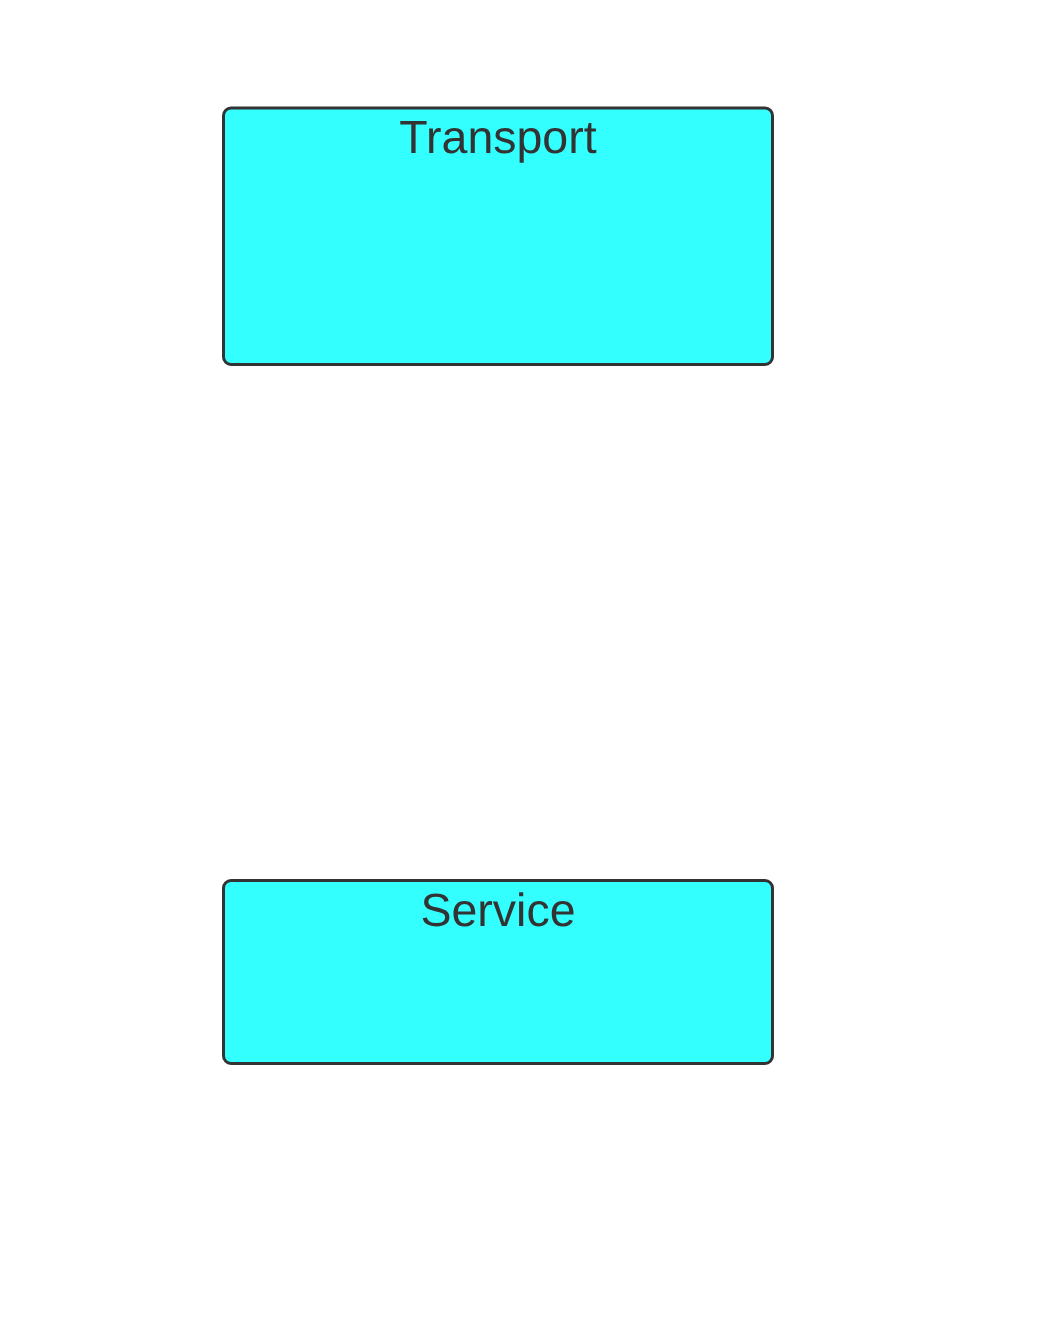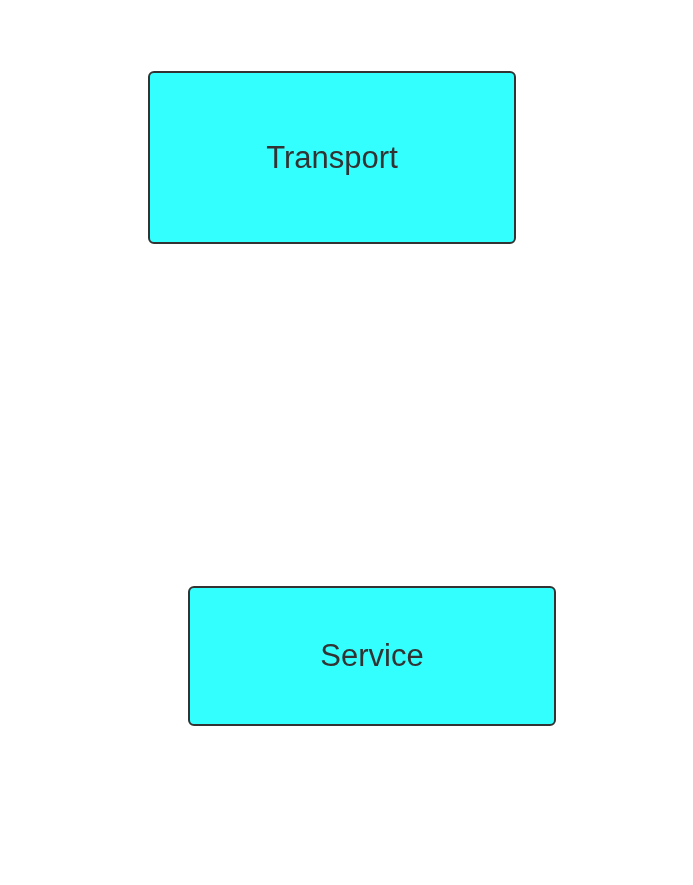--- a/index.html
+++ b/index.html
@@ -22,33 +22,32 @@
     }
     .node {
       position: absolute;
       left: 148px;
       width: 368px;
       box-sizing: border-box;
       background: var(--node-fill, #33ffff);
       border: 2px solid var(--node-border, #333333);
       border-radius: 6px;
       display: flex;
-      align-items: center;
       justify-content: center;
     }
     .node-label {
       font-size: 31px;
       line-height: 1.2;
       color: var(--node-text, #333333);
       white-space: nowrap;
       user-select: none;
     }
     #node-transport { top: 71px;  height: 173px; }
     #node-endpoint  { top: 317px; height: 173px; }
-    #node-service   { top: 586px; height: 140px; margin-left: 40px; }
+    #node-service   { top: 586px; height: 124px; }
   </style>
 </head>
 <body>
 
 <div class="canvas">
 
   <div class="node" id="node-transport">
     <span class="node-label">Transport</span>
   </div>
 

